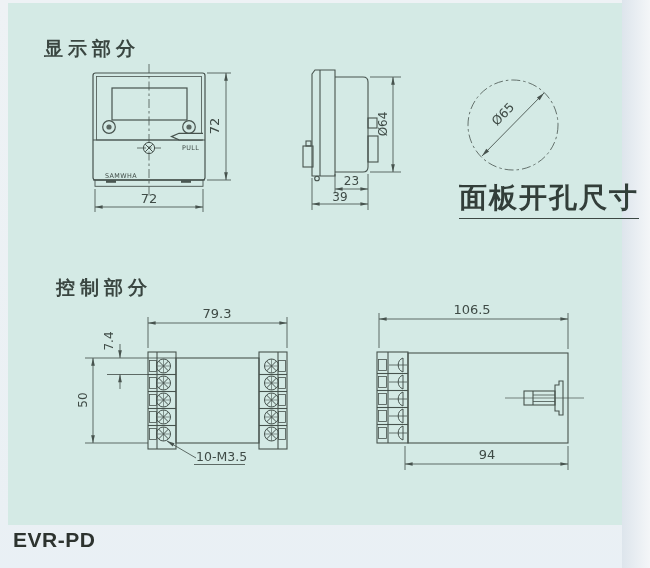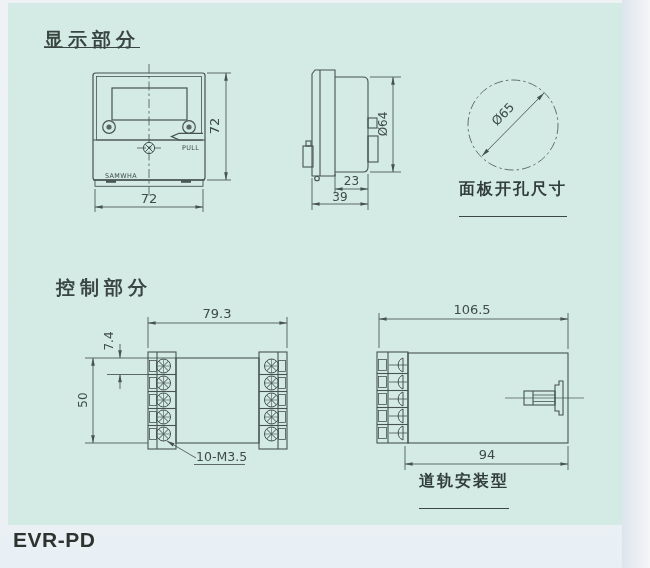--- a/index.html
+++ b/index.html
@@ -15,49 +15,48 @@
   .right-strip {
     position:absolute; left:622px; top:0; width:28px; height:568px;
     background:linear-gradient(to right,#dde5ec,#f4f6f8);
   }
   .sec-title {
     position:absolute; color:#3a4641; font-family:"Liberation Serif", serif;
     font-weight:600; font-size:19px; letter-spacing:5px; white-space:nowrap;
   }
   .caption {
     position:absolute; color:#323e39; font-family:"Liberation Serif", serif;
-    font-weight:700; font-size:16px; letter-spacing:2px; white-space:nowrap;
-    border-bottom:1.5px solid #3c4843; padding-bottom:16px;
+    font-weight:700; font-size:28px; letter-spacing:2px; white-space:nowrap;
+    border-bottom:1.5px solid #3c4843; padding-bottom:1px;
   }
   .model {
     position:absolute; left:13px; top:528px; font-size:21px; font-weight:bold;
     color:#2d332f; letter-spacing:0.5px; font-family:"Liberation Sans", sans-serif;
   }
   svg { position:absolute; left:0; top:0; }
   svg text { fill:#3f4b46; stroke:none; font-family:"DejaVu Sans", sans-serif; }
   .dim  { font-size:13px; }
   .dm2  { font-size:12px; }
   .dm3  { font-size:12.5px; }
   .tiny { font-size:6.4px; letter-spacing:0.4px; }
   .cl   { stroke-dasharray:9 3 2.5 3; stroke-width:0.8; }
 </style>
 </head>
 <body>
 
 <div class="stage">
   <div class="panel"></div>
   <div class="right-strip"></div>
 
-  <div class="sec-title" style="left:44px; top:27px;text-decoration:underline;">显示部分</div>
+  <div class="sec-title" style="left:44px; top:36px;">显示部分</div>
 
   <div class="sec-title" style="left:56px; top:275px;">控制部分</div>
 
   <div class="caption" style="left:459px; top:179px;">面板开孔尺寸</div>
 
-  <div class="caption" style="left:419px; top:471px;">道轨安装型</div>
 
   <div class="model">EVR-PD</div>
 
   <svg width="650" height="568" viewBox="0 0 650 568">
     <defs>
       <marker id="arr" viewBox="0 0 10 6" refX="9.5" refY="3" markerWidth="10" markerHeight="6" orient="auto-start-reverse">
         <path d="M0.5,0.8 L9.5,3 L0.5,5.2 Z" fill="#47534e"></path>
       </marker>
       <g id="term-screw" stroke="#47534e" fill="none" stroke-width="1">
         <circle r="7"></circle>

